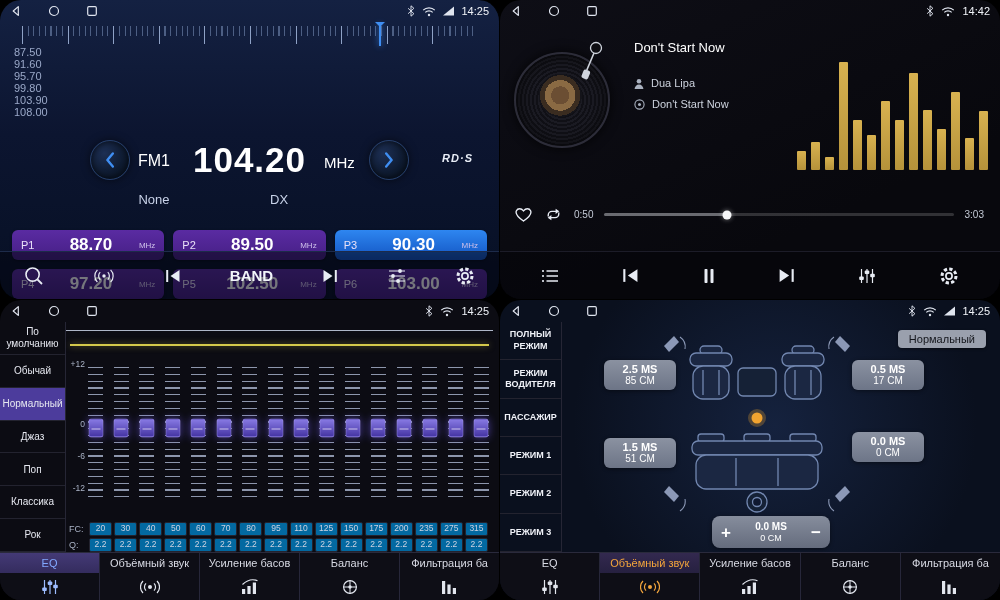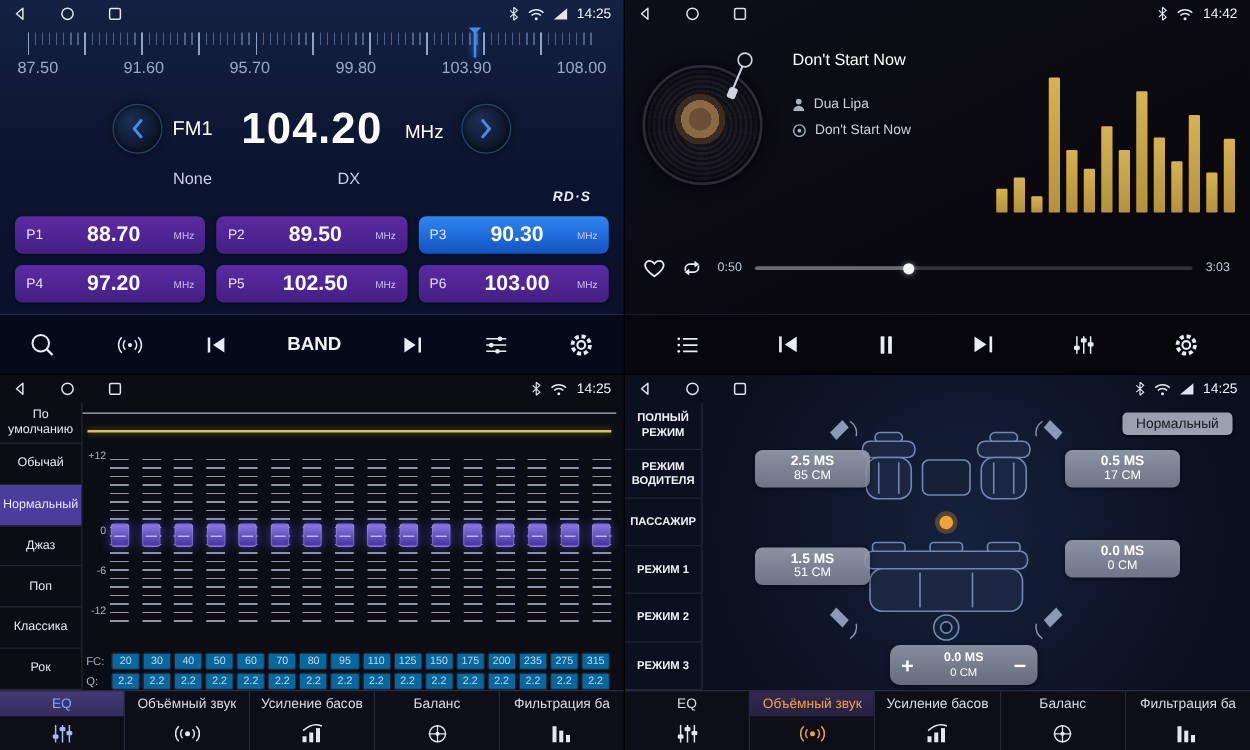--- a/index.html
+++ b/index.html
@@ -1,38 +1,38 @@
 <!DOCTYPE html>
 <html><head>
 <meta charset="utf-8">
 <style>
   *{margin:0;padding:0;box-sizing:border-box;font-family:"Liberation Sans",sans-serif;}
   html,body{width:1000px;height:600px;background:#000;overflow:hidden;}
   .app{display:grid;grid-template-columns:500px 500px;grid-template-rows:300px 300px;width:1000px;height:600px;}
-  .quad{position:relative;overflow:hidden;}
+  .quad{position:relative;overflow:hidden;border-radius:21px;}
   .q-radio{background:linear-gradient(180deg,#142142 0%,#0c1530 45%,#071024 100%);border-right:1px solid #000;border-bottom:1px solid #000;}
   .q-player{background:linear-gradient(155deg,#0e0e16 0%,#08080d 70%);border-bottom:1px solid #000;}
   .q-eq{background:#0c0c13;border-right:1px solid #000;display:flex;flex-direction:column;}
   .q-sur{background:radial-gradient(circle at 55% 42%,#15223e 0%,#0a101e 62%);display:flex;flex-direction:column;}
 
   
   .statusbar{height:22px;display:flex;align-items:center;justify-content:space-between;padding:0 10px;position:relative;z-index:6;color:#dfe4ee;flex:none;}
   .nav{display:flex;align-items:center;gap:26px;}
   .stat{display:flex;align-items:center;gap:7px;}
   .time{font-size:11px;color:#f0f3f8;}
   .nv{display:flex;color:#dfe4ee;}
 
   
   .ruler{position:relative;height:18px;margin:4px 22px 0;background-image:
     repeating-linear-gradient(90deg,#8fa2c6 0 1px,transparent 1px 45.6px),
     repeating-linear-gradient(90deg,#4d5f84 0 1px,transparent 1px 5.7px);
     background-size:100% 18px,100% 10px;background-repeat:no-repeat;background-position:top left,top left;}
   .pointer{position:absolute;left:78.5%;top:-2px;width:2px;height:22px;background:#3f8ef2;box-shadow:0 0 6px #3f8ef2;}
   .pointer::before{content:"";position:absolute;left:-4px;top:-2px;border-left:5px solid transparent;border-right:5px solid transparent;border-top:5px solid #3f8ef2;}
-  .ruler-nums{display:flex;justify-content:space-between;margin:2px 14px 0;font-size:13px;color:#9aa8c8;}
+  .ruler-nums{display:flex;justify-content:space-between;margin:2px 14px 0;font-size:11px;color:#9aa8c8;flex-direction:column;}
   .freq-block{position:relative;height:96px;}
   .chev-btn{position:absolute;top:22px;width:40px;height:40px;border-radius:50%;background:radial-gradient(circle at 35% 32%,#1d2f54,#0b1628 70%);border:1px solid #27406b;display:flex;align-items:center;justify-content:center;color:#3f8ef2;box-shadow:0 0 8px #0008, inset 0 0 6px #000a;}
   .chev-left{left:90px;} .chev-right{right:90px;}
   .band-label{position:absolute;left:128px;top:34px;width:52px;text-align:center;font-size:16px;color:#fff;}
   .freq-big{position:absolute;left:0;right:0;top:22px;text-align:center;font-size:35px;font-weight:700;color:#fff;letter-spacing:1px;}
   .mhz-label{position:absolute;left:324px;top:36px;font-size:15px;color:#fff;}
   .stereo-label{position:absolute;left:128px;top:74px;width:52px;text-align:center;font-size:13px;color:#c8d2e8;}
   .dx-label{position:absolute;left:270px;top:74px;font-size:13px;color:#c8d2e8;}
   .rds-badge{position:absolute;top:152px;right:26px;font-size:11px;font-weight:700;font-style:italic;color:#e8edf6;letter-spacing:1px;}
   .presets{display:grid;grid-template-columns:1fr 1fr 1fr;gap:9px;margin:16px 12px 0;}
@@ -93,21 +93,21 @@
   .eq-knob{position:absolute;left:50%;top:45%;transform:translate(-50%,-50%);width:15px;height:19px;border-radius:3px;background:linear-gradient(180deg,#9283f5,#4a38b0);border:1px solid #b3a7ff66;box-shadow:0 0 9px #6a55e0aa;}
   .eq-knob::after{content:"";position:absolute;left:2px;right:2px;top:50%;height:1px;background:#ddd7ff;}
   .eq-row{display:flex;align-items:center;margin:2px 6px 0 0;height:14px;}
   .rlabel{width:22px;font-size:9px;color:#aab3c6;padding-left:3px;flex:none;}
   .eq-cell{flex:1;text-align:center;font-size:8.5px;color:#cdd3e2;background:#0369a1;border:1px solid #23232f;border-radius:2px;margin:0 1px;line-height:1.35;min-width:0;}
 
   
   .sur-main{flex:1;position:relative;min-width:0;}
   .profile-btn{position:absolute;top:8px;right:14px;background:#9aa0ad;color:#15171d;font-size:11px;padding:3px 11px;border-radius:4px;box-shadow:0 1px 3px #0007;}
   .car{position:absolute;left:100px;top:12px;}
-  .dist{position:absolute;width:92px;background:linear-gradient(180deg,rgba(156,163,178,.88),rgba(122,130,148,.88));border-radius:6px;text-align:center;padding:3px 0 4px;color:#fff;box-shadow:0 1px 4px #0007;}
+  .dist{position:absolute;width:72px;background:linear-gradient(180deg,rgba(156,163,178,.88),rgba(122,130,148,.88));border-radius:6px;text-align:center;padding:3px 0 4px;color:#fff;box-shadow:0 1px 4px #0007;}
   .dist .ms{font-size:11px;font-weight:700;}
   .dist .cm{font-size:10px;}
   .d-fl{left:42px;top:38px;} .d-fr{left:290px;top:38px;} .d-rl{left:42px;top:116px;} .d-rr{left:290px;top:110px;}
   .stepper{position:absolute;left:150px;top:194px;width:118px;height:32px;display:flex;align-items:center;background:linear-gradient(180deg,rgba(144,151,166,.92),rgba(108,115,132,.92));border-radius:8px;color:#fff;box-shadow:0 1px 4px #0007;}
   .step-btn{width:28px;text-align:center;font-size:17px;font-weight:700;line-height:1;}
   .step-val{flex:1;text-align:center;line-height:1.15;}
   .step-val .ms{font-size:10px;font-weight:700;}
   .step-val .cm{font-size:9px;}
 </style>
 </head>

